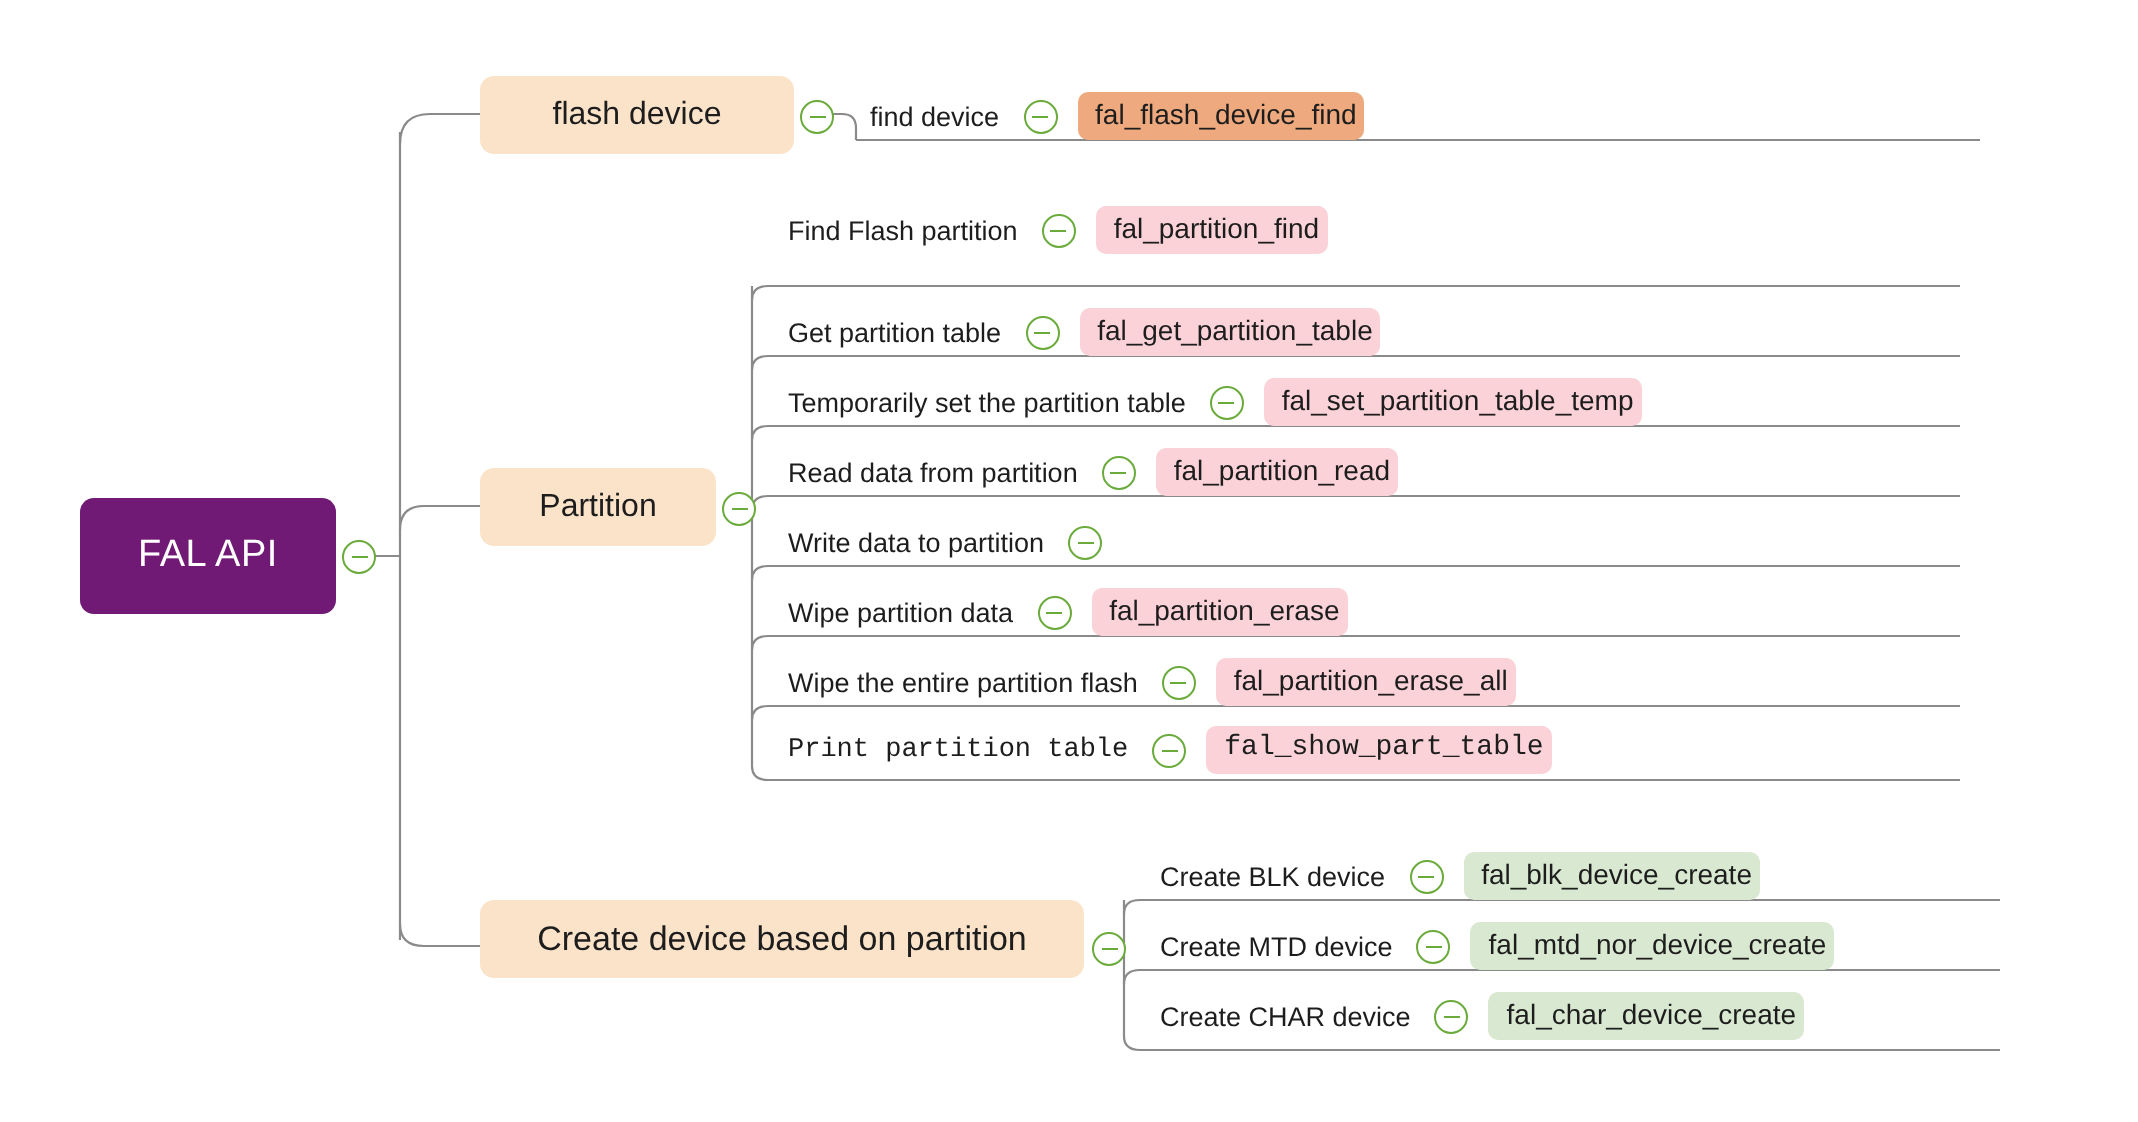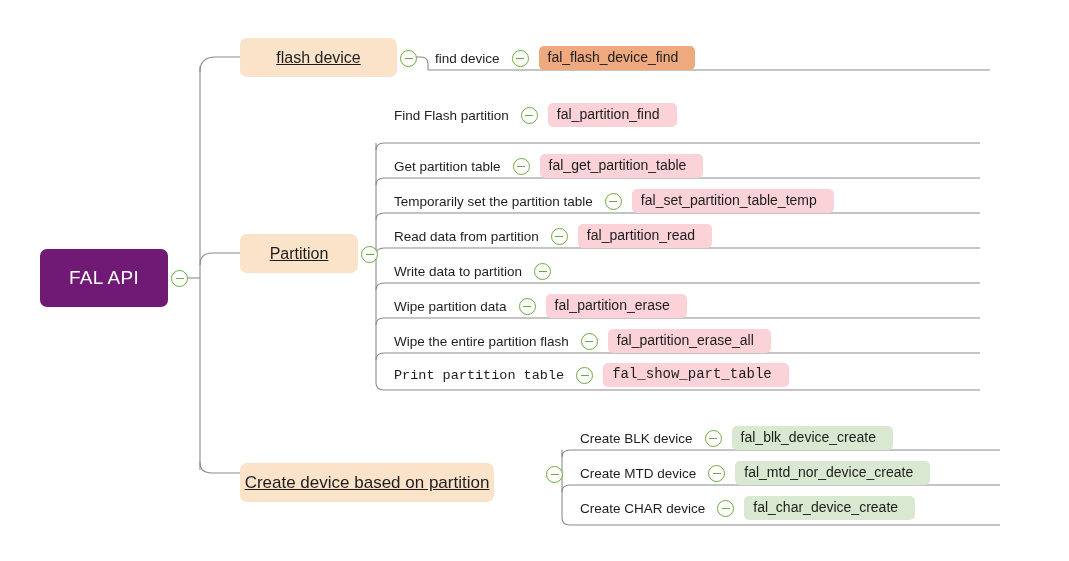--- a/index.html
+++ b/index.html
@@ -59,21 +59,20 @@
     align-items: center;
     justify-content: center;
     box-sizing: border-box;
     height: 39px;
     padding: 0 16px;
   }
   .branch-label {
     font-size: 16px;
     color: #1d1d1d;
     white-space: nowrap;
-    text-decoration: underline;
   }
   .branch-node.big .branch-label {
     font-size: 17px;
   }
 
   
   .leaf-row {
     position: absolute;
     height: 26px;
     display: flex;
@@ -82,21 +81,21 @@
   }
   .leaf-text {
     font-size: 13.5px;
     color: #1d1d1d;
     padding: 0 2px;
     white-space: nowrap;
   }
   .badge {
     font-size: 14px;
     border-radius: 5px;
-    padding: 3px 17px 4px 9px;
+    padding: 3px 4px 4px 9px;
     white-space: nowrap;
     color: #1d1d1d;
     display: inline-block;
     line-height: 17px;
   }
   .badge.orange { background: #eeaa7e; }
   .badge.pink   { background: #fad2d8; }
   .badge.green  { background: #d9e8d0; }
 
   
@@ -239,21 +238,21 @@
     <span class="collapse-icon" style="margin:0 10px;"></span>
     <span class="badge pink">fal_partition_erase_all</span>
   </div>
 
   <div class="leaf-row" style="left:392px; top:362px;font-family:Liberation Mono, monospace;">
     <span class="leaf-text">Print partition table</span>
     <span class="collapse-icon" style="margin:0 10px;"></span>
     <span class="badge pink">fal_show_part_table</span>
   </div>
 
-  <div class="branch-node big" style="left:240px; top:463px; width:254px;">
+  <div class="branch-node big" style="left:240px; top:450px; width:302px;">
     <span class="branch-label">Create device based on partition</span>
   </div>
   <span class="collapse-icon icon-abs" style="left:546px; top:466px;"></span>
 
   <div class="leaf-row" style="left:578px; top:425px;">
     <span class="leaf-text">Create BLK device</span>
     <span class="collapse-icon" style="margin:0 10px;"></span>
     <span class="badge green">fal_blk_device_create</span>
   </div>
 

